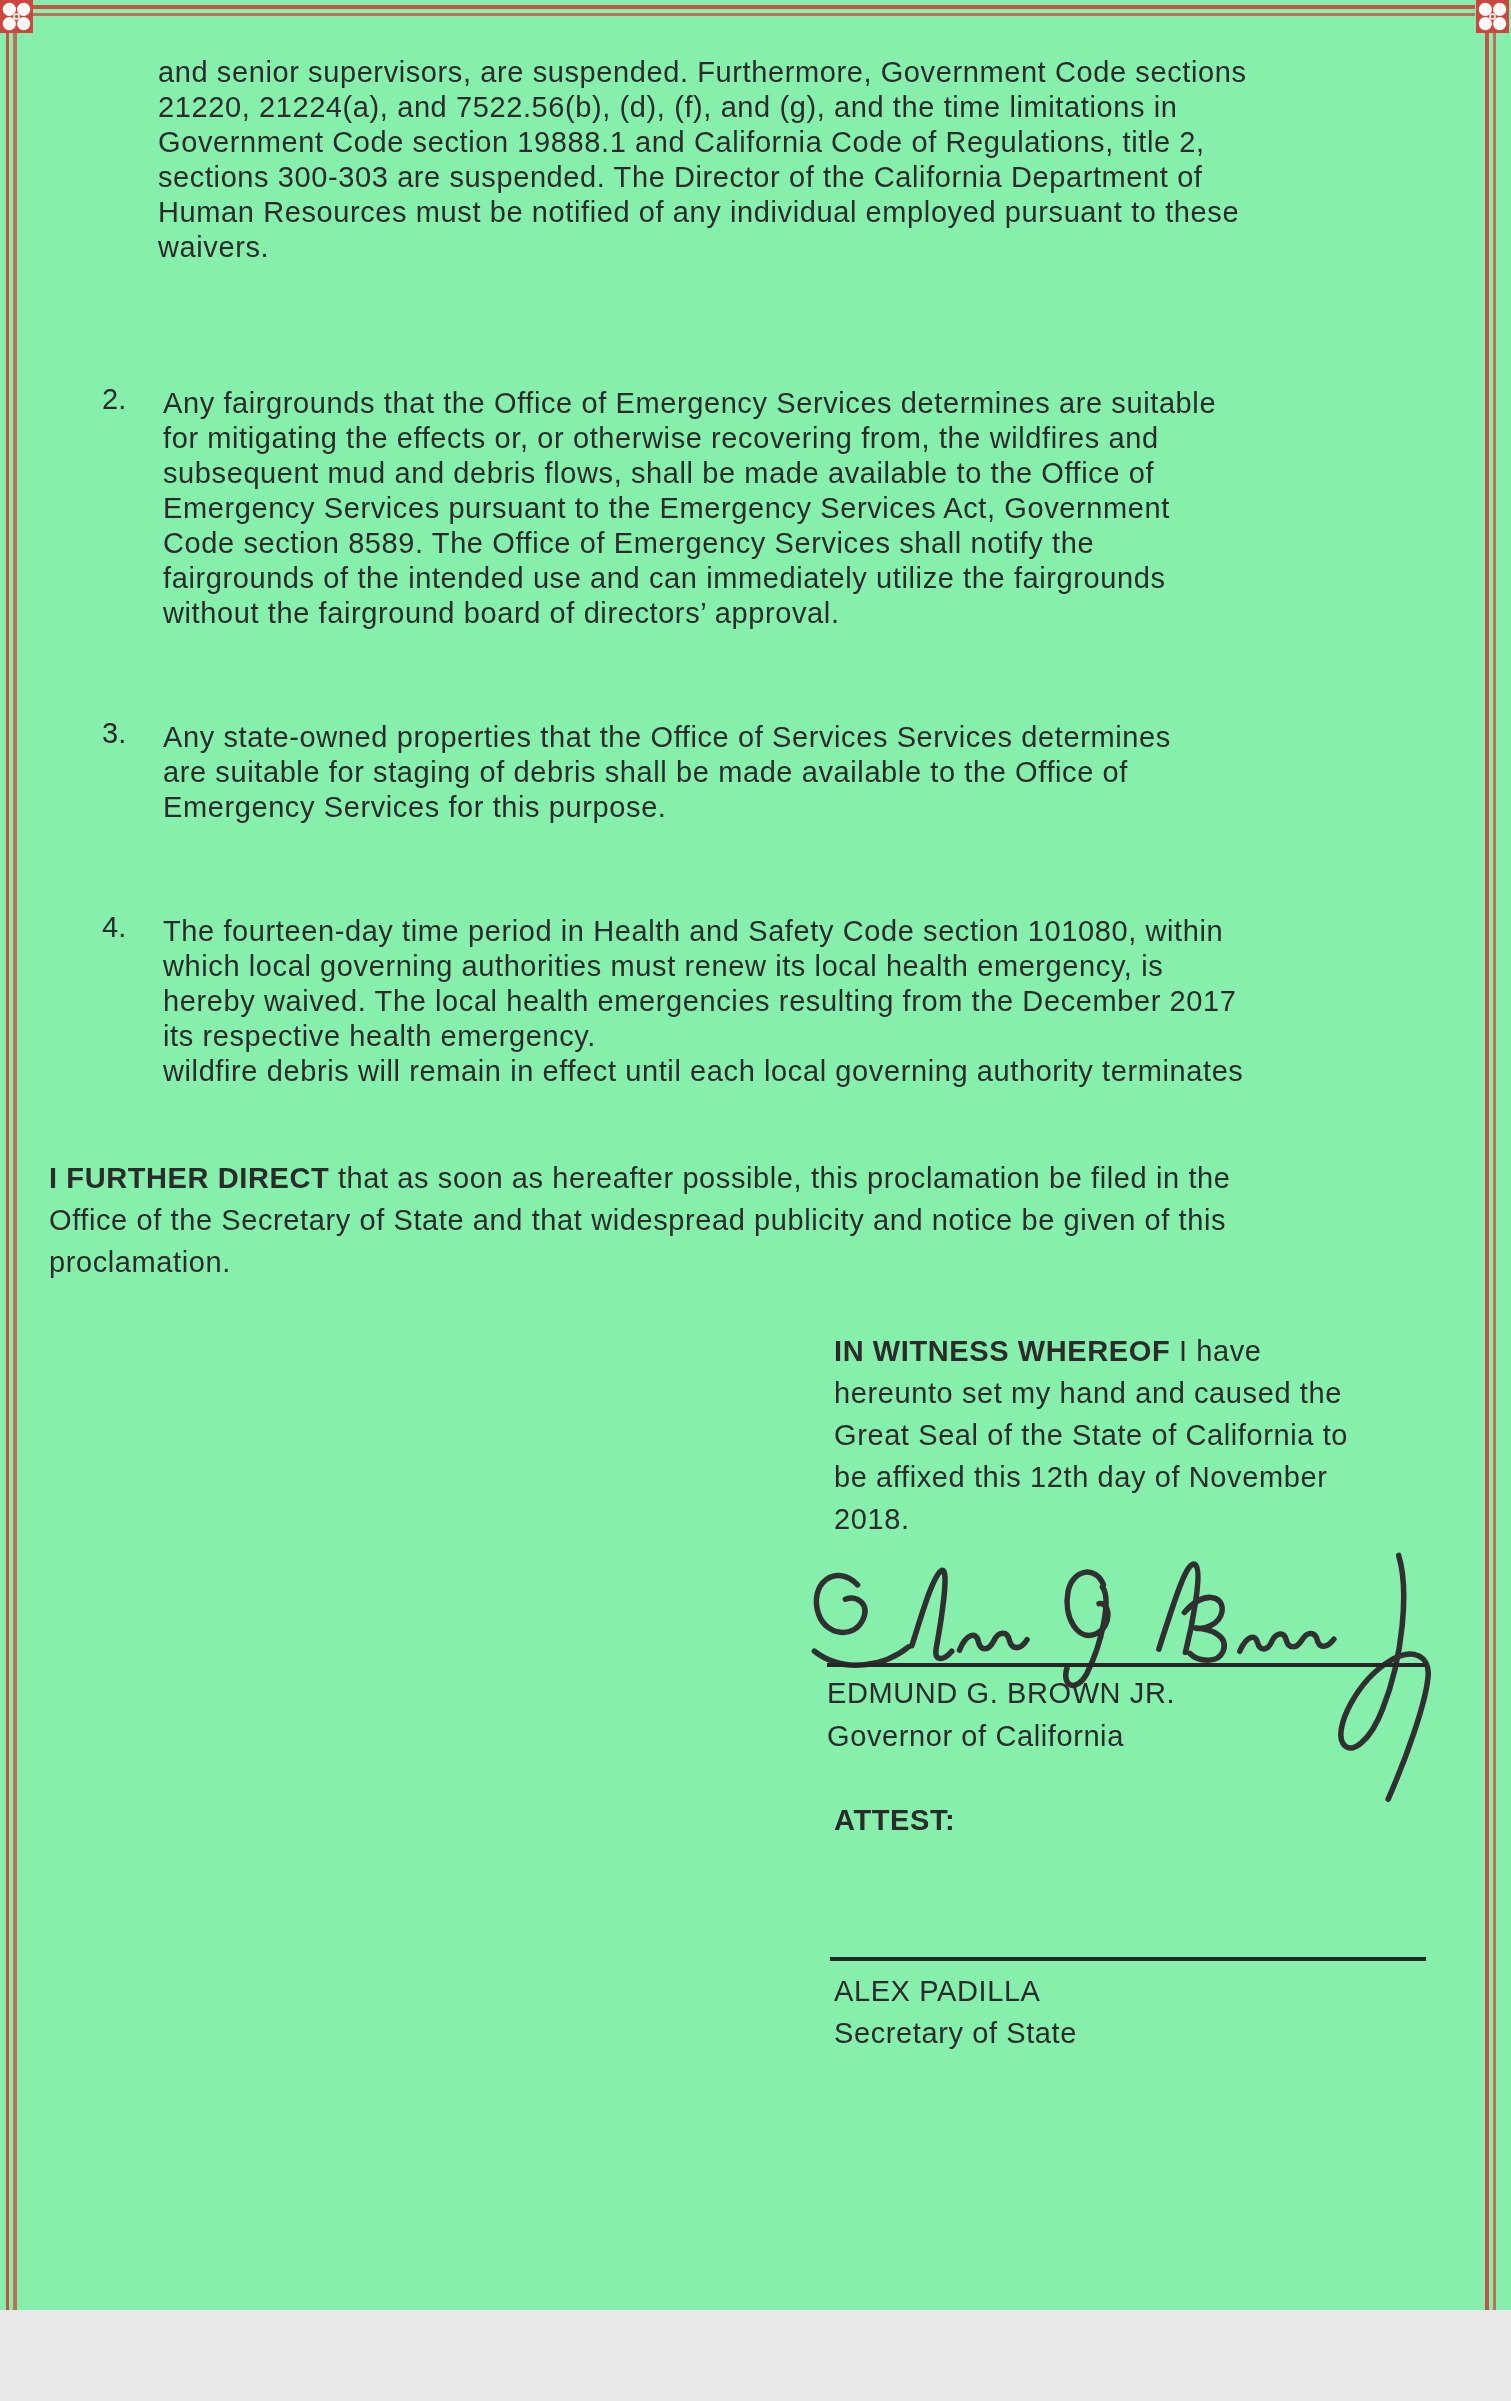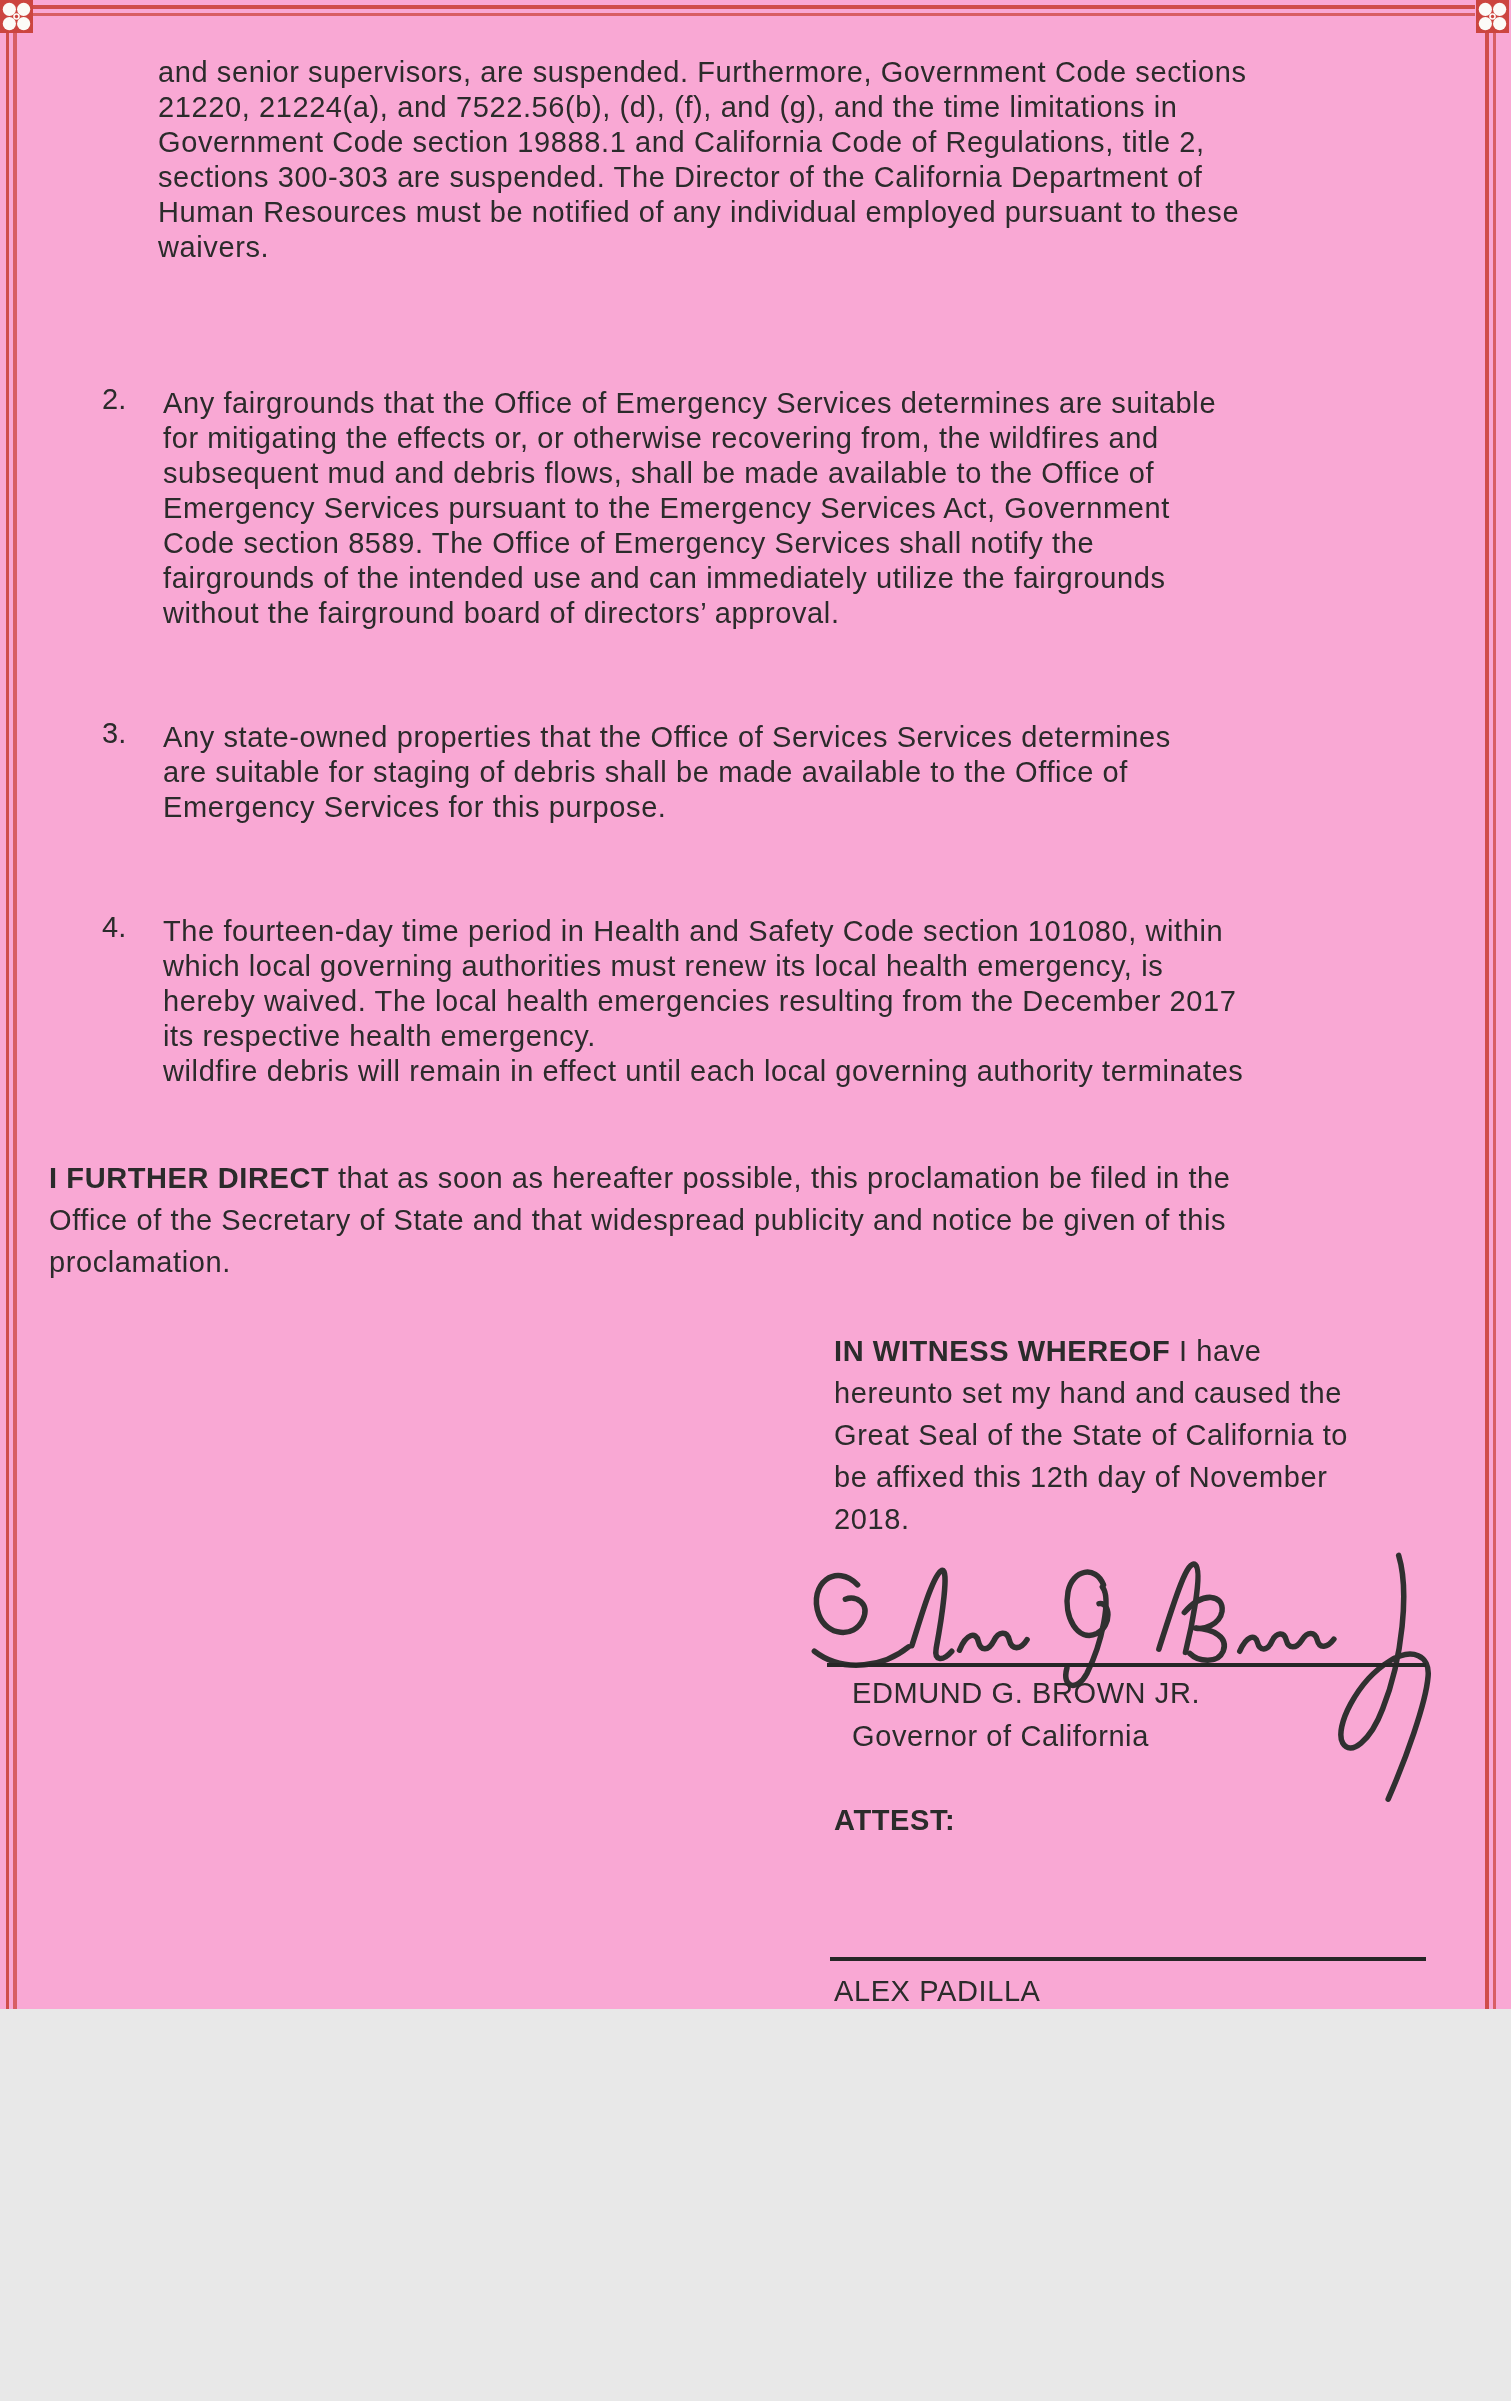--- a/index.html
+++ b/index.html
@@ -1,19 +1,19 @@
 <!DOCTYPE html>
 <html style="--border-red: #cc453f; --ink: #2b2b2b; --label-blue: #4a5a96;font-size:8.9px"><head>
 <meta charset="utf-8">
 <style>
   html,body{margin:0;padding:0;background:#e8e8e8;}
   .page{
     position:relative;
-    width:1512px;height:2009px;
-    background:#f9a8d4;
+    width:1512px;height:2310px;
+    background:#86efac;
     font-family:"Liberation Sans", sans-serif;
     color:var(--ink,#2b2b2b);
     overflow:hidden;
   }
   
   .frame-line{position:absolute;background:var(--border-red,#cc453f);opacity:.92;}
   .frame-line.soft{opacity:.75;}
   .corner{position:absolute;width:33px;height:33px;}
   
   .tline{display:block;white-space:nowrap;}
@@ -170,21 +170,21 @@
 
     <path d="M662,224 C692,130 714,60 728,72 C742,84 720,190 710,230"></path>
     <path d="M708,158 C742,118 780,126 776,156 C772,180 742,190 728,186 C760,188 788,202 778,228 C768,252 732,246 718,232"></path>
 
     <path d="M808,228 C820,200 836,196 840,212 C844,228 858,228 866,210 C874,194 888,192 892,208 C896,224 910,224 920,208 C930,192 944,192 948,208 C952,224 966,222 978,206"></path>
 
     <path d="M1095,55 C1114,118 1102,242 1066,332 C1044,390 1008,418 994,394 C978,366 1020,282 1078,246 C1120,220 1152,236 1148,274 C1144,322 1108,422 1076,495"></path>
   </svg>
 
   <div class="sig-rule" style="left:827px;top:1663px;width:599px;"></div>
-  <div class="name-block" style="left:852px;top:1672px;">
+  <div class="name-block" style="left:827px;top:1672px;">
     <span class="tline">EDMUND G. BROWN JR.</span>
     <span class="tline">Governor of California</span>
   </div>
 
   <div class="attest" style="left:834px;top:1804px;">ATTEST:</div>
 
   <div class="sig-rule" style="left:830px;top:1957px;width:596px;"></div>
   <div class="sec-block" style="left:834px;top:1970px;">
     <span class="tline">ALEX PADILLA</span>
     <span class="tline">Secretary of State</span>

